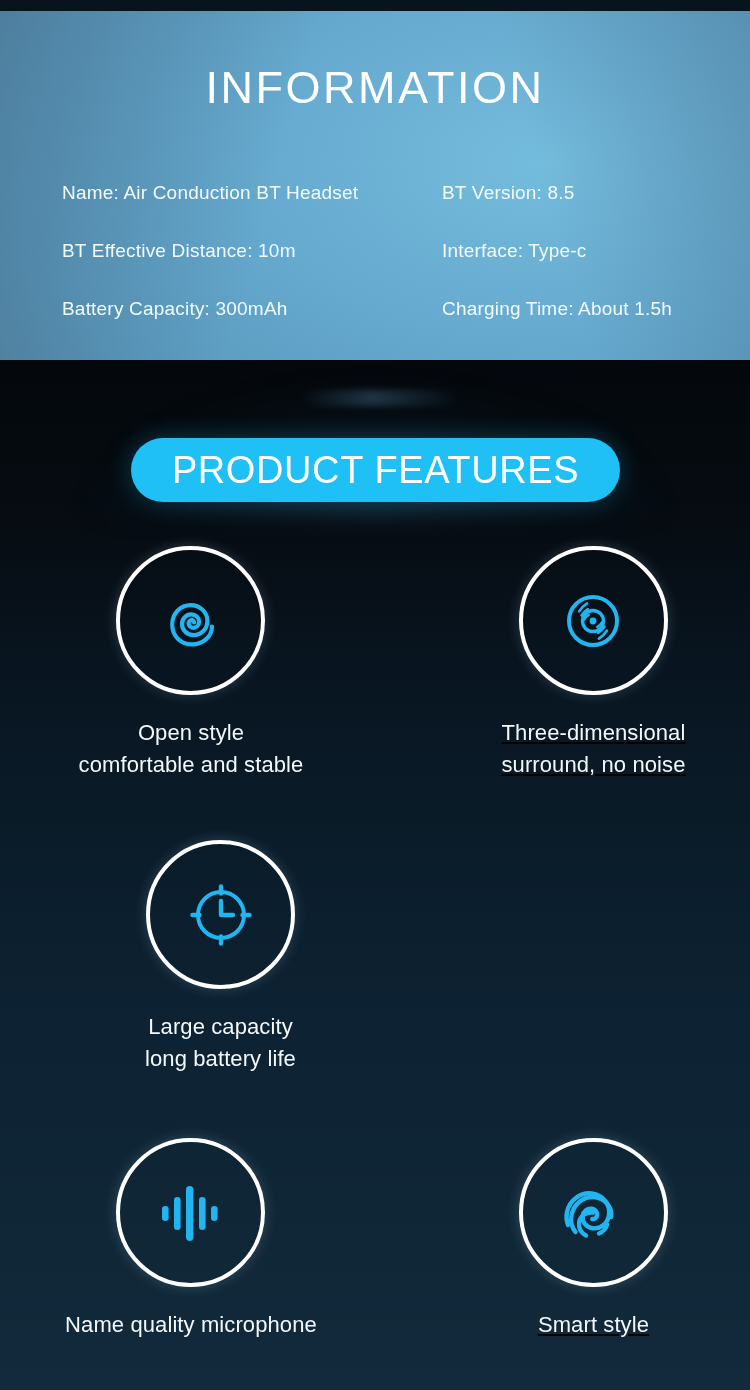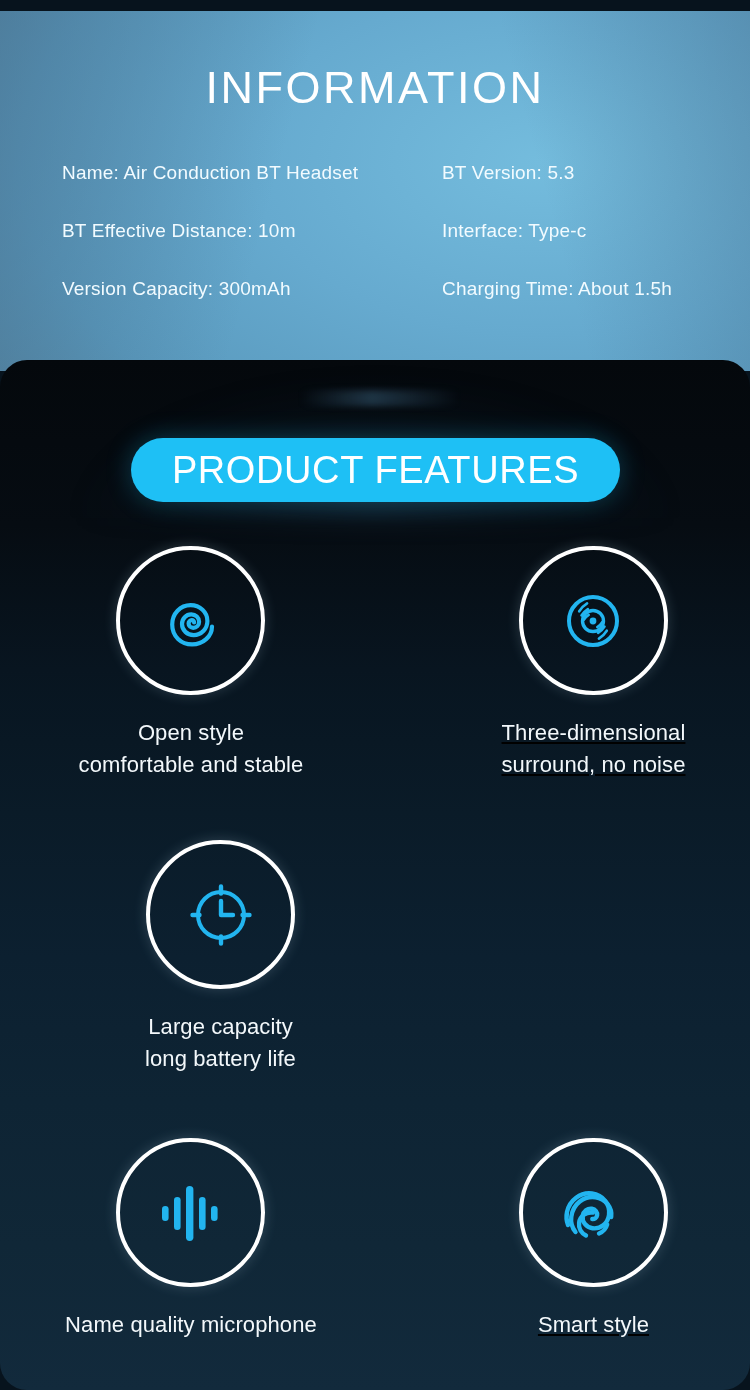--- a/index.html
+++ b/index.html
@@ -32,33 +32,32 @@
     color:#ffffff; line-height:1;
     z-index:2;
   }
   .spec-grid {
     position:absolute; left:0; top:152px; width:750px;
     z-index:2;
   }
   .spec-row { display:flex; height:58px; }
   .spec-cell {
     font-size:19px; font-weight:400; color:#f2fbff; line-height:1;
-    letter-spacing:.2px; white-space:nowrap;
+    letter-spacing:.2px; white-space:nowrap;margin-top:20px;
   }
   .spec-cell.left  { width:380px; padding-left:62px; }
   .spec-cell.right { width:370px; padding-left:62px; }
 
   
   .features-section {
     position:absolute; left:0; top:360px; width:750px; height:1030px;
     background:linear-gradient(180deg,
       #04080c 0%, #050a0f 8%, #060c12 16%, #081520 30%,
       #0a1b28 44%, #0c2030 58%, #0e2434 72%, #102737 86%, #122a3c 100%);
     overflow:hidden;
-    border-radius:27px;
   }
   
   .ghost-a{
     position:absolute; left:55px; top:8px; width:640px; height:150px;
     background:radial-gradient(60% 120% at 50% 100%, rgba(38,70,95,.40) 0%, rgba(20,40,60,.10) 55%, rgba(0,0,0,0) 78%);
     filter:blur(12px); pointer-events:none;
   }
   .ghost-b{
     position:absolute; left:300px; top:30px; width:160px; height:16px;
     background:linear-gradient(90deg, rgba(0,0,0,0) 0%, rgba(90,150,190,.30) 45%, rgba(0,0,0,0) 100%);
@@ -112,28 +111,28 @@
 <body>
 
 <div id="page">
 
   <section class="info-section">
     <h1 class="info-title">INFORMATION</h1>
 
     <div class="spec-grid">
       <div class="spec-row">
         <div class="spec-cell left">Name: Air Conduction BT Headset</div>
-        <div class="spec-cell right">BT Version: 5.3</div>
+        <div class="spec-cell right">BT Version: 8.5</div>
       </div>
       <div class="spec-row">
         <div class="spec-cell left">BT Effective Distance: 10m</div>
         <div class="spec-cell right">Interface: Type-c</div>
       </div>
       <div class="spec-row">
-        <div class="spec-cell left">Version Capacity: 300mAh</div>
+        <div class="spec-cell left">Battery Capacity: 300mAh</div>
         <div class="spec-cell right">Charging Time: About 1.5h</div>
       </div>
     </div>
   </section>
 
   <section class="features-section">
     <div class="ghost-a"></div>
     <div class="ghost-b"></div>
 
     <div class="pf-banner">

